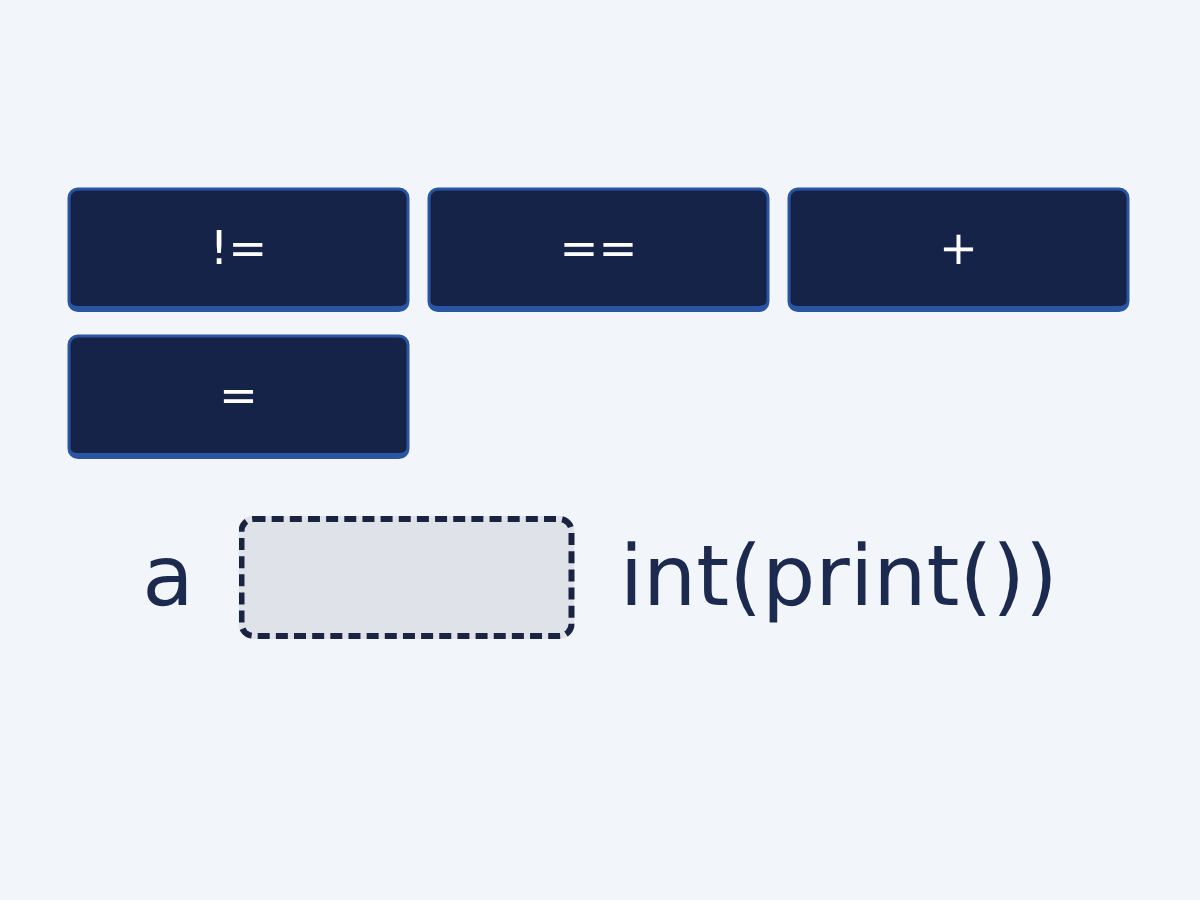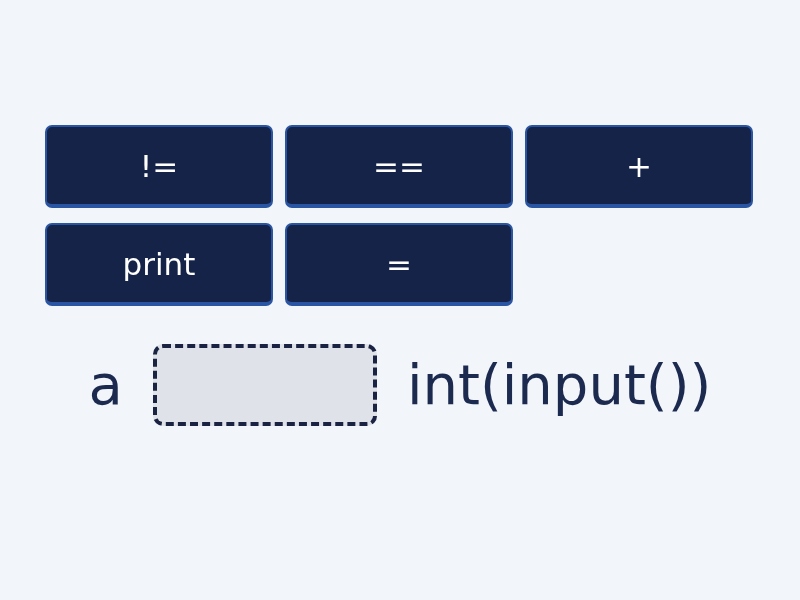--- a/index.html
+++ b/index.html
@@ -58,23 +58,22 @@
 </style>
 </head>
 <body>
 
 <div class="stage">
 
   <div class="tiles">
     <button class="tile">!=</button>
     <button class="tile">==</button>
     <button class="tile">+</button>
-    <button class="tile">print</button>
     <button class="tile">=</button>
   </div>
 
   <div class="sentence">
     <span class="word">a</span>
     <div class="blank"></div>
-    <span class="word">int(input())</span>
+    <span class="word">int(print())</span>
   </div>
 
 </div>
 
 </body></html>

